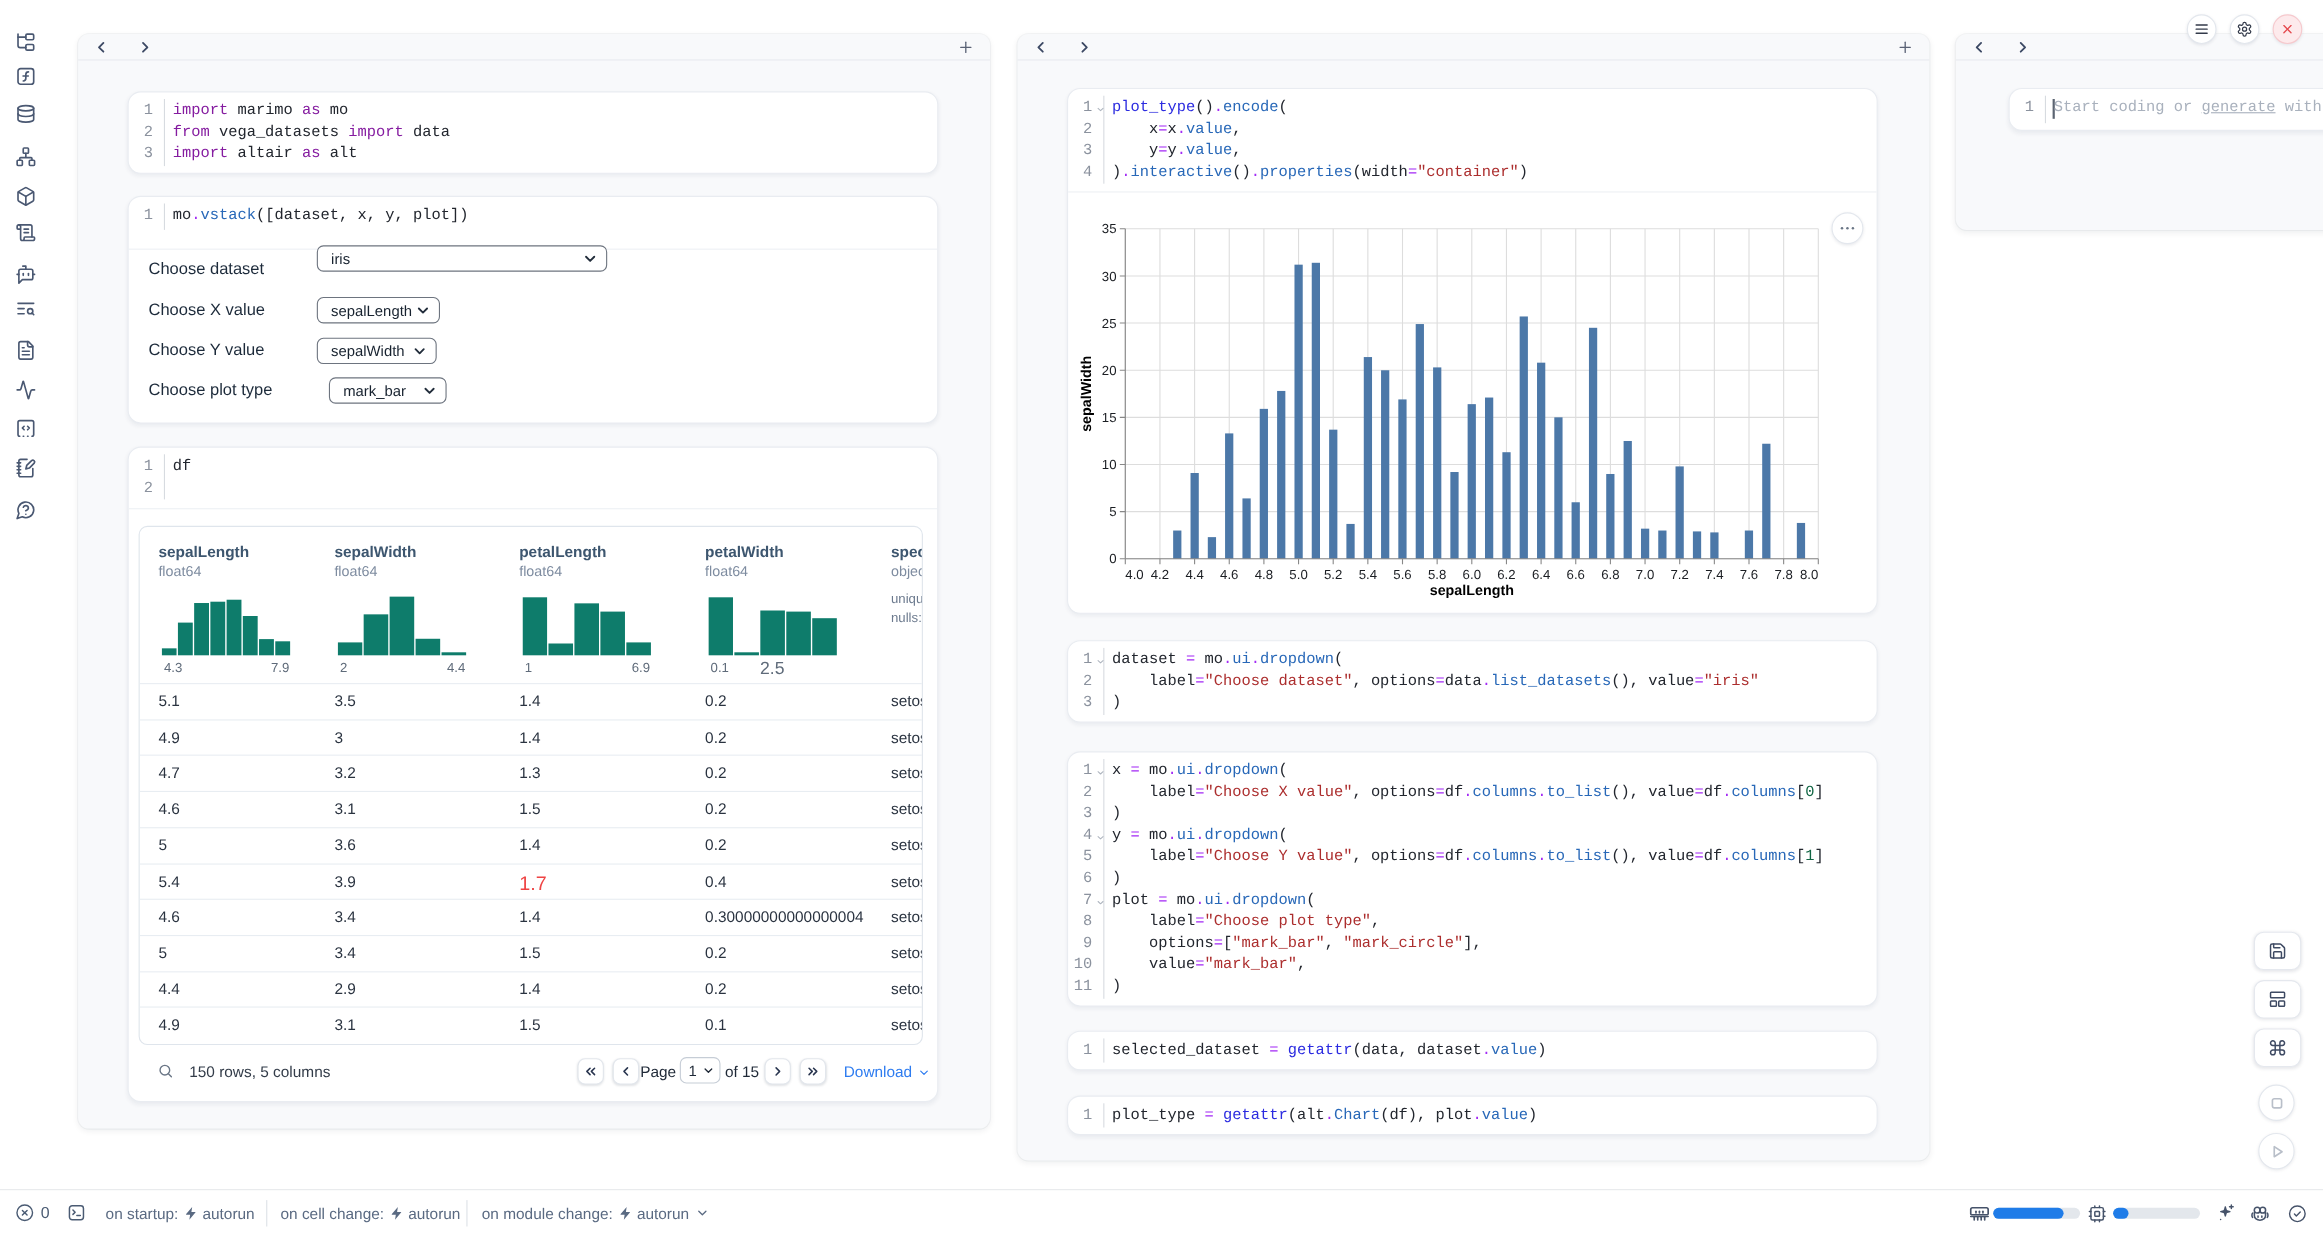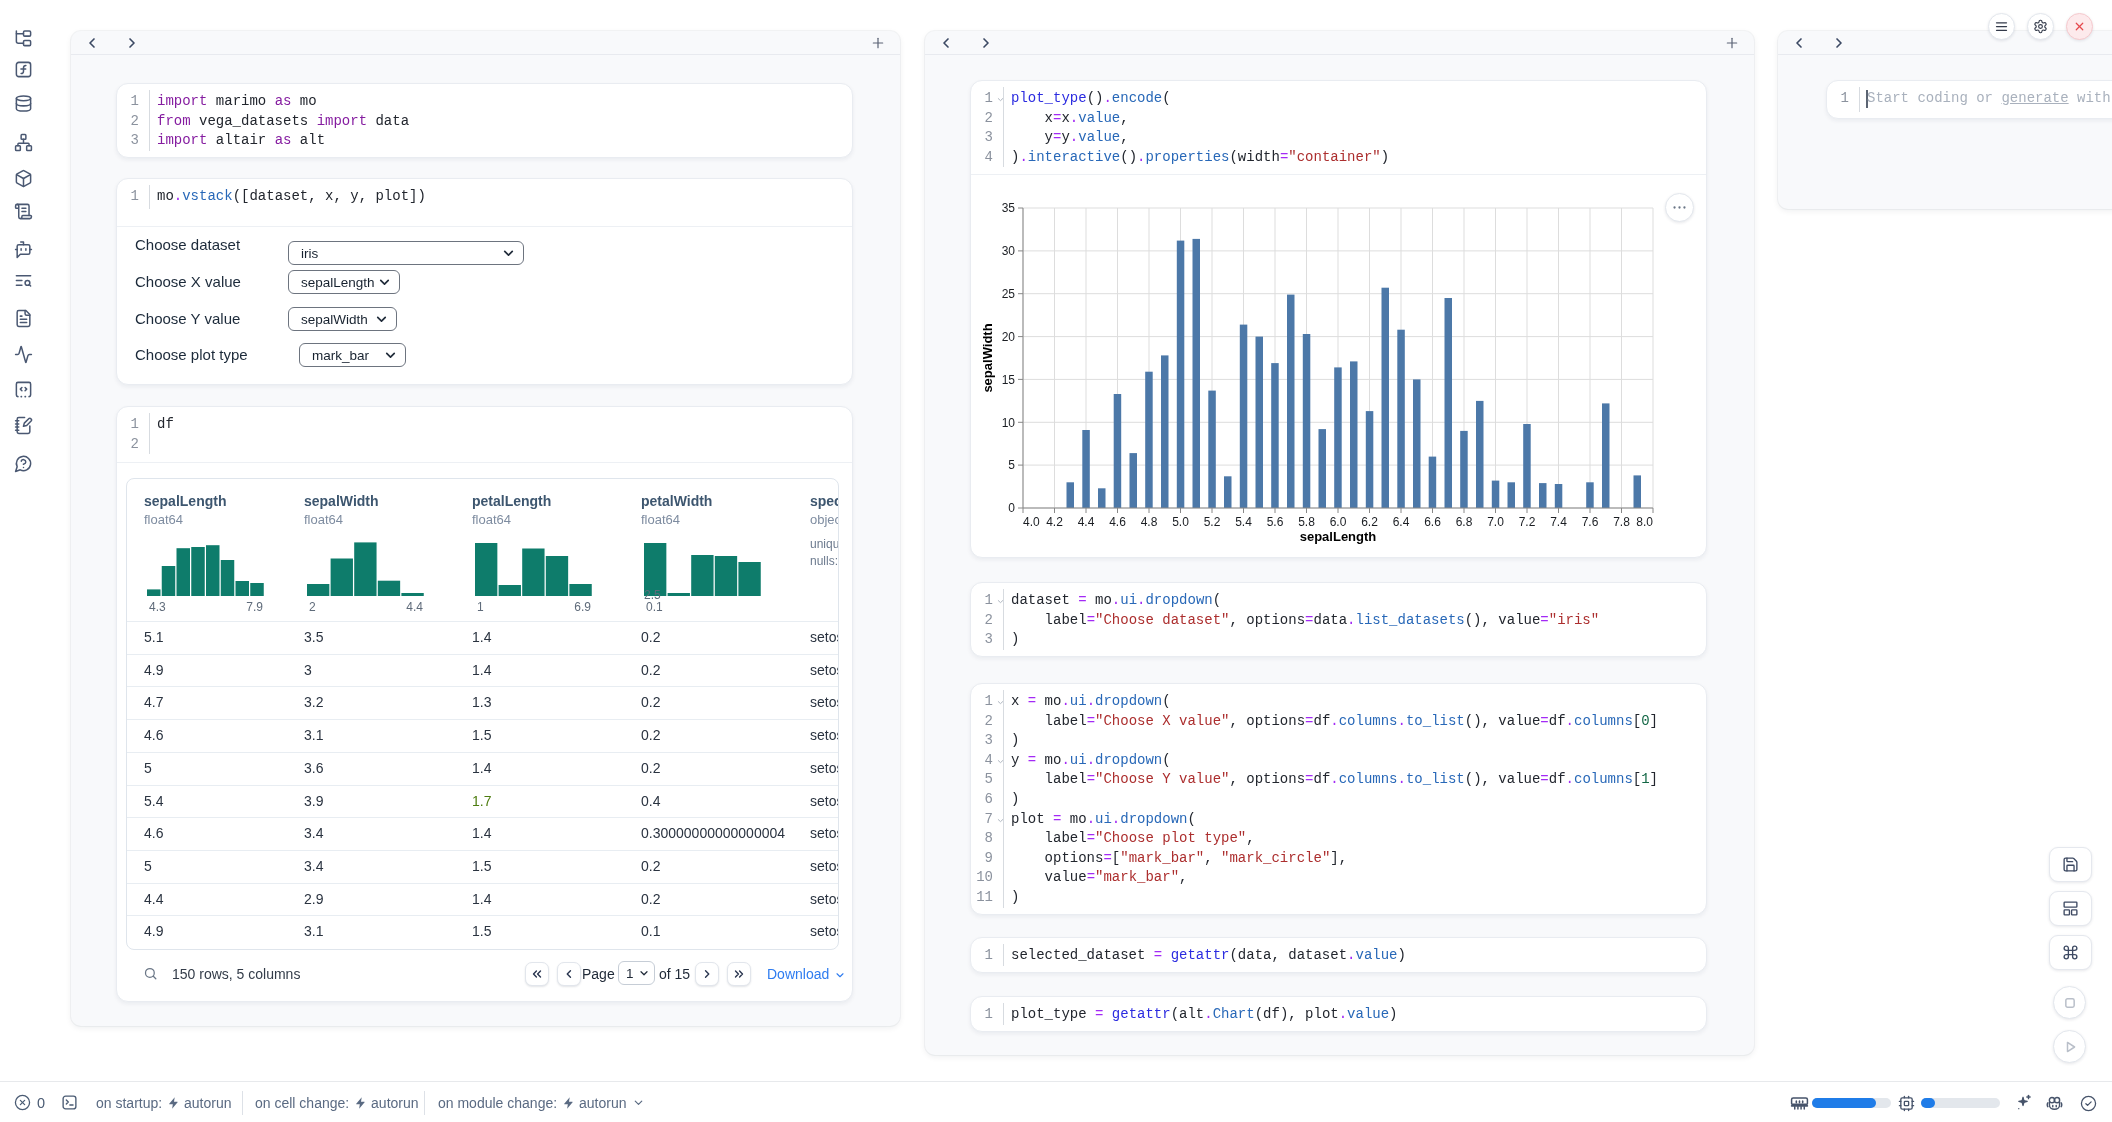--- a/index.html
+++ b/index.html
@@ -162,21 +162,21 @@
       </div>
     </div>
     <div class="cell" style="left:45px;top:147px;width:737px;height:207px">
       <div class="code" style="height:35.6px">
         <div class="lnc" style="top:8px">1</div>
         <div class="gutline" style="top:6px;height:23.6px"></div>
         <div class="lines" style="padding-top:8px"><div>mo<span class="o">.</span><span class="p">vstack</span>([dataset, x, y, plot])</div></div>
       </div>
       <div class="abs" style="left:0;right:0;top:47px;height:1px;background:#edf0f4"></div>
       <div class="lbl" style="left:18px;top:57px">Choose dataset</div>
-      <div class="sel" style="left:171px;top:62px;width:236px">iris<span class="selch">
+      <div class="sel" style="left:171px;top:44px;width:264px">iris<span class="selch">
           <svg width="15" height="15" viewBox="0 0 24 24" fill="none" stroke="#222d3b" stroke-width="2.7" stroke-linecap="round" stroke-linejoin="round" style="color:#222d3b;">
             <path d="M6 9.5 12 15.5l6-6"></path>
           </svg>
         </span></div>
       <div class="lbl" style="left:18px;top:94px">Choose X value</div>
       <div class="sel" style="left:171px;top:91px;width:112px">sepalLength<span class="selch">
           <svg width="15" height="15" viewBox="0 0 24 24" fill="none" stroke="#222d3b" stroke-width="2.7" stroke-linecap="round" stroke-linejoin="round" style="color:#222d3b;">
             <path d="M6 9.5 12 15.5l6-6"></path>
           </svg>
         </span></div>
@@ -248,21 +248,21 @@
         <div class="abs" style="left:517px;top:55px">
           <svg width="118" height="62" viewBox="0 0 118 62">
             <rect x="0.00" y="9.0" width="22.35" height="53.0" fill="#0e7c6b"></rect>
             <rect x="23.60" y="59.0" width="22.35" height="3.0" fill="#0e7c6b"></rect>
             <rect x="47.20" y="21.0" width="22.35" height="41.0" fill="#0e7c6b"></rect>
             <rect x="70.80" y="22.0" width="22.35" height="40.0" fill="#0e7c6b"></rect>
             <rect x="94.40" y="28.0" width="22.35" height="34.0" fill="#0e7c6b"></rect>
           </svg>
         </div>
         <div class="abs" style="left:519px;top:121px;font-size:12px;color:#5f6b7a">0.1</div>
-        <div class="abs" style="left:517px;top:109px;width:116px;text-align:left;font-size:12px;color:#5f6b7a">2.5</div>
+        <div class="abs" style="left:517px;top:121px;width:116px;text-align:center;font-size:16px;color:#5f6b7a">2.5</div>
         <div class="abs" style="left:683px;top:14px;font-weight:bold;font-size:14px;color:#3d566f">species</div>
         <div class="abs" style="left:683px;top:33px;font-size:13px;color:#7e8ca0">object</div>
         <div class="abs" style="left:683px;top:58px;font-size:12px;color:#6c7a8e">unique&nbsp;</div>
         <div class="abs" style="left:683px;top:75px;font-size:12px;color:#6c7a8e">nulls:&nbsp;</div>
         <div class="abs" style="left:0;top:142.0px;width:713px;height:32.7px;border-top:1px solid #e8edf2"></div>
         <div class="abs" style="left:17px;top:150.0px;font-size:14px;color:#2a3340">5.1</div>
         <div class="abs" style="left:177px;top:150.0px;font-size:14px;color:#2a3340">3.5</div>
         <div class="abs" style="left:345px;top:150.0px;font-size:14px;color:#2a3340">1.4</div>
         <div class="abs" style="left:514px;top:150.0px;font-size:14px;color:#2a3340">0.2</div>
         <div class="abs" style="left:683px;top:150.0px;font-size:14px;color:#2a3340">setosa</div>
@@ -286,21 +286,21 @@
         <div class="abs" style="left:683px;top:248.1px;font-size:14px;color:#2a3340">setosa</div>
         <div class="abs" style="left:0;top:272.8px;width:713px;height:32.7px;border-top:1px solid #e8edf2"></div>
         <div class="abs" style="left:17px;top:280.8px;font-size:14px;color:#2a3340">5</div>
         <div class="abs" style="left:177px;top:280.8px;font-size:14px;color:#2a3340">3.6</div>
         <div class="abs" style="left:345px;top:280.8px;font-size:14px;color:#2a3340">1.4</div>
         <div class="abs" style="left:514px;top:280.8px;font-size:14px;color:#2a3340">0.2</div>
         <div class="abs" style="left:683px;top:280.8px;font-size:14px;color:#2a3340">setosa</div>
         <div class="abs" style="left:0;top:305.5px;width:713px;height:32.7px;border-top:1px solid #e8edf2"></div>
         <div class="abs" style="left:17px;top:313.5px;font-size:14px;color:#2a3340">5.4</div>
         <div class="abs" style="left:177px;top:313.5px;font-size:14px;color:#2a3340">3.9</div>
-        <div class="abs" style="left:345px;top:313.5px;font-size:14px;color:#4d7c0f">1.7</div>
+        <div class="abs" style="left:345px;top:313.5px;font-size:18px;color:#ef4444">1.7</div>
         <div class="abs" style="left:514px;top:313.5px;font-size:14px;color:#2a3340">0.4</div>
         <div class="abs" style="left:683px;top:313.5px;font-size:14px;color:#2a3340">setosa</div>
         <div class="abs" style="left:0;top:338.2px;width:713px;height:32.7px;border-top:1px solid #e8edf2"></div>
         <div class="abs" style="left:17px;top:346.2px;font-size:14px;color:#2a3340">4.6</div>
         <div class="abs" style="left:177px;top:346.2px;font-size:14px;color:#2a3340">3.4</div>
         <div class="abs" style="left:345px;top:346.2px;font-size:14px;color:#2a3340">1.4</div>
         <div class="abs" style="left:514px;top:346.2px;font-size:14px;color:#2a3340">0.30000000000000004</div>
         <div class="abs" style="left:683px;top:346.2px;font-size:14px;color:#2a3340">setosa</div>
         <div class="abs" style="left:0;top:370.9px;width:713px;height:32.7px;border-top:1px solid #e8edf2"></div>
         <div class="abs" style="left:17px;top:378.9px;font-size:14px;color:#2a3340">5</div>

